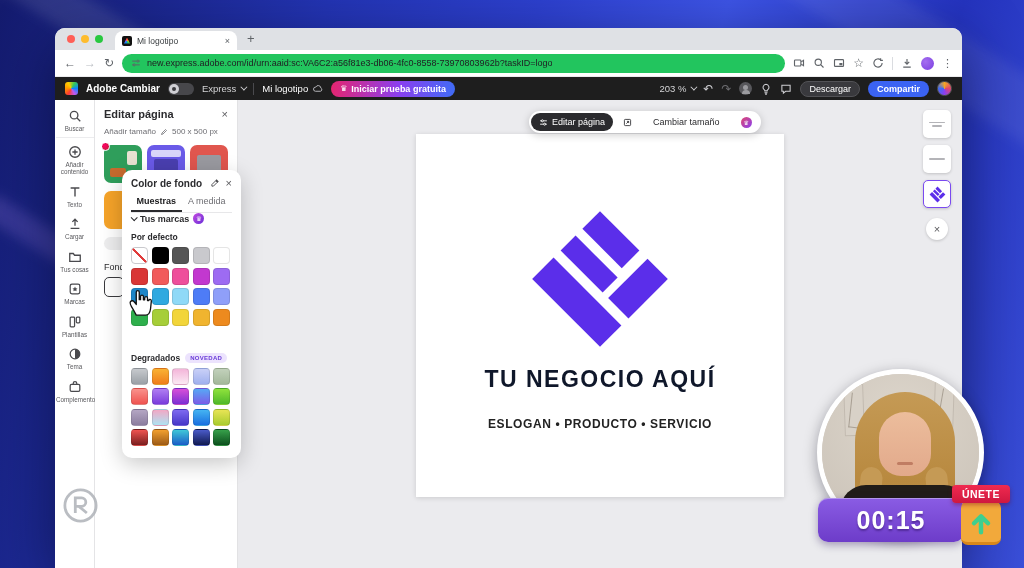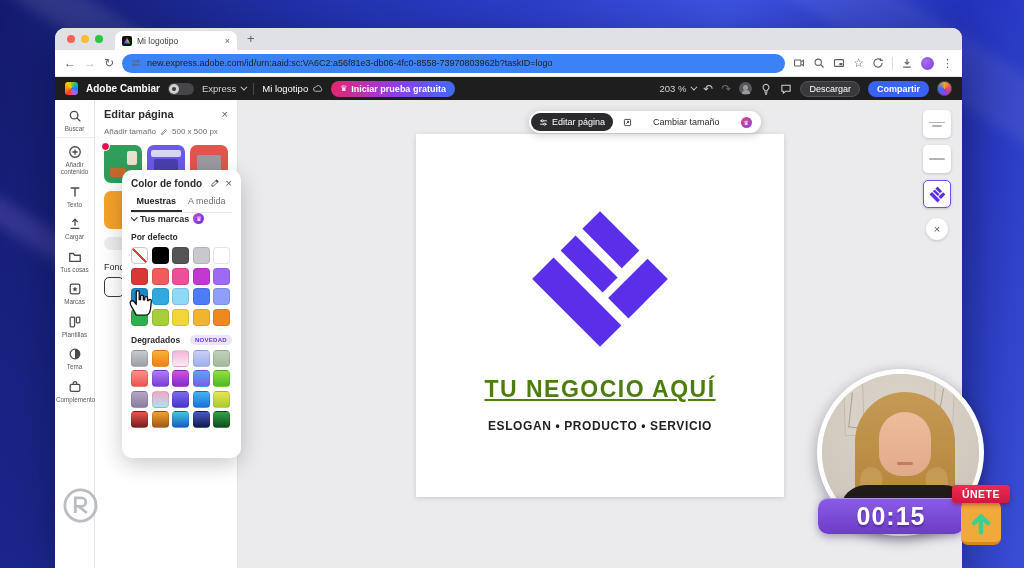--- a/index.html
+++ b/index.html
@@ -31,21 +31,21 @@
     background:conic-gradient(#ff3b30,#ffcc00,#34c759,#0a84ff,#bf5af2,#ff3b30);
     clip-path:polygon(50% 0,100% 100%,0 100%); }
   .tab-title { font-size:8.5px; color:#3c4043; flex:1; white-space:nowrap; overflow:hidden; }
   .tab-x { font-size:9px; color:#5f6368; }
   .newtab { font-size:13px; color:#5f6368; margin:0 0 4px 10px; }
 
   .urlrow { position:absolute; left:0; top:22px; right:0; height:27px; background:#fff;
     display:flex; align-items:center; padding:0 9px; gap:8px; border-bottom:1px solid #ececee; }
   .nav-ic { font-size:12px; color:#5f6368; }
   .nav-ic.dim { color:#b8bcc1; }
-  .urlpill { flex:1; height:19px; background:#3b82f6; border-radius:10px; display:flex;
+  .urlpill { flex:1; height:19px; background:#22c55e; border-radius:10px; display:flex;
     align-items:center; gap:6px; padding:0 9px; overflow:hidden; }
   .urlpill svg { flex:none; }
   .url-text { font-size:9px; color:#202124; white-space:nowrap; overflow:hidden; text-overflow:ellipsis; }
   .chrome-ics { display:flex; align-items:center; gap:8px; color:#5f6368; }
   .chrome-ics svg { display:block; }
   .vdiv { width:1px; height:13px; background:#dadce0; }
   .chrome-avatar { width:13px; height:13px; border-radius:50%;
     background:radial-gradient(circle at 35% 35%,#a56ef0,#7a3fe0); }
   .kebab { font-size:11px; color:#5f6368; letter-spacing:0; }
 
@@ -133,32 +133,32 @@
     display:flex; align-items:center; justify-content:center;
     background:linear-gradient(135deg,#c44ae0,#6a2fd8); }
   .brands-desc { font-size:7.3px; color:#6e6e73; line-height:1.4; margin-top:4px; }
   .brands-desc a { color:#4a6cf0; text-decoration:underline; }
   .sec-label { font-size:8.5px; font-weight:bold; color:#2b2b2e; margin-top:8px; }
   .swgrid { display:grid; grid-template-columns:repeat(5,17px); gap:3.5px; margin-top:5px; }
   .sw { width:17px; height:17px; border-radius:4px; border:1px solid rgba(0,0,0,.10); position:relative; }
   .sw.none { background:#fff; border:1px solid #c9c9cd; overflow:hidden; }
   .sw.none::after { content:""; position:absolute; inset:0;
     background:linear-gradient(45deg,transparent 44%,#e03b3b 44%,#e03b3b 56%,transparent 56%); }
-  .grad-row { display:flex; align-items:center; gap:5px; margin-top:9px;justify-content:space-between; }
+  .grad-row { display:flex; align-items:center; gap:5px; margin-top:27px; }
   .novelty { font-size:6px; font-weight:bold; color:#6a3bd8; background:#ece3fd;
     border-radius:6px; padding:2px 5px; letter-spacing:.3px; }
 
   .cursor { position:absolute; left:70px; top:258px; z-index:40; }
 
   
   .canvas { position:absolute; left:361px; top:106px; width:368px; height:363px; background:#fff;
     box-shadow:0 1px 5px rgba(0,0,0,.14); display:flex; flex-direction:column; align-items:center; z-index:5;}
   .logo-mark { margin-top:72px; }
-  .logo-title { margin-top:24px; font-size:23px; font-weight:bold; color:#4d7c0f; letter-spacing:1.5px; white-space:nowrap;text-decoration:underline;}
-  .logo-sub { margin-top:16px; font-size:12px; font-weight:bold; color:#222; letter-spacing:.6px; white-space:nowrap;}
+  .logo-title { margin-top:14px; font-size:23px; font-weight:bold; color:#0f172a; letter-spacing:1.5px; white-space:nowrap;}
+  .logo-sub { margin-top:24px; font-size:12px; font-weight:bold; color:#222; letter-spacing:.6px; white-space:nowrap;}
 
   .float-btns { position:absolute; left:474px; top:83px; height:22px; background:#fff; border-radius:12px;
     box-shadow:0 2px 8px rgba(0,0,0,.2); display:flex; align-items:center; padding:2px; gap:3px; z-index:20;}
   .fb-dark { height:18px; background:#2b2b2e; border-radius:10px; color:#fff; font-size:9px;
     display:flex; align-items:center; gap:4px; padding:0 8px; white-space:nowrap;}
   .fb-light { height:18px; border-radius:10px; color:#2b2b2e; font-size:9px;
     display:flex; align-items:center; gap:21px; padding:0 7px; white-space:nowrap;}
   .crown-mini { width:11px; height:11px; border-radius:50%; color:#fff; font-size:6px;
     display:flex; align-items:center; justify-content:center;
     background:linear-gradient(135deg,#e0466e,#8a3ff0); }
@@ -194,21 +194,21 @@
     background:linear-gradient(180deg,#c59a55,#b8893f 60%,#caa55f); }
   .face { position:absolute; left:57px; top:38px; width:52px; height:64px; border-radius:26px 26px 22px 22px;
     background:linear-gradient(180deg,#ecbd9c,#e2a98b); }
   .face::after { content:""; position:absolute; left:18px; top:50px; width:16px; height:3px;
     border-radius:2px; background:#c07d63; }
   .shoulders { position:absolute; left:18px; bottom:-8px; width:130px; height:54px;
     border-radius:26px 26px 0 0; background:#211c18; }
   .strand { position:absolute; width:22px; height:70px; background:#c59a55; border-radius:12px; bottom:-6px;}
   .st1 { left:36px; transform:rotate(6deg);} .st2 { left:106px; transform:rotate(-6deg);}
 
-  .timer { position:absolute; left:818px; top:498px; width:146px; height:36px; border-radius:10px;
+  .timer { position:absolute; left:818px; top:498px; width:146px; height:44px; border-radius:10px;
     background:linear-gradient(180deg,#8a5ce4,#6d3cc9); box-shadow:inset 0 1px 0 rgba(255,255,255,.35),
     0 3px 8px rgba(30,0,80,.35); display:flex; align-items:center; justify-content:center; z-index:60; }
   .timer-text { color:#fff; font-size:25px; font-weight:bold; letter-spacing:1px;
     text-shadow:0 2px 2px rgba(40,10,90,.45); }
   .arrow-btn { position:absolute; left:961px; top:501px; width:40px; height:44px; border-radius:7px;
     background:#f2a93b; border-bottom:3px solid #d8871a; z-index:61;
     display:flex; align-items:center; justify-content:center; }
   .join-tag { position:absolute; left:952px; top:485px; width:58px; height:18px; border-radius:4px;
     background:linear-gradient(180deg,#f02a50,#cf1840); color:#fff; font-size:10.5px; font-weight:bold;
     display:flex; align-items:center; justify-content:center; letter-spacing:.5px; z-index:62;

